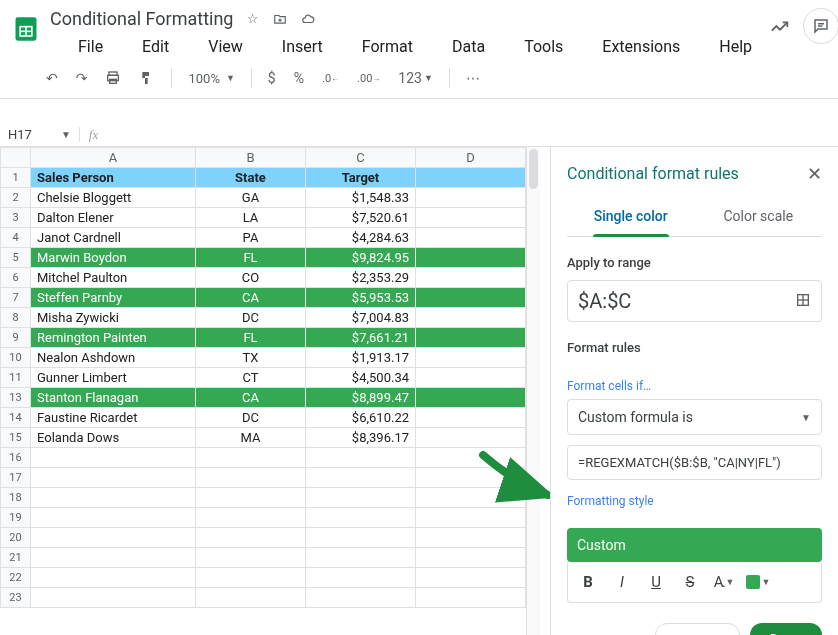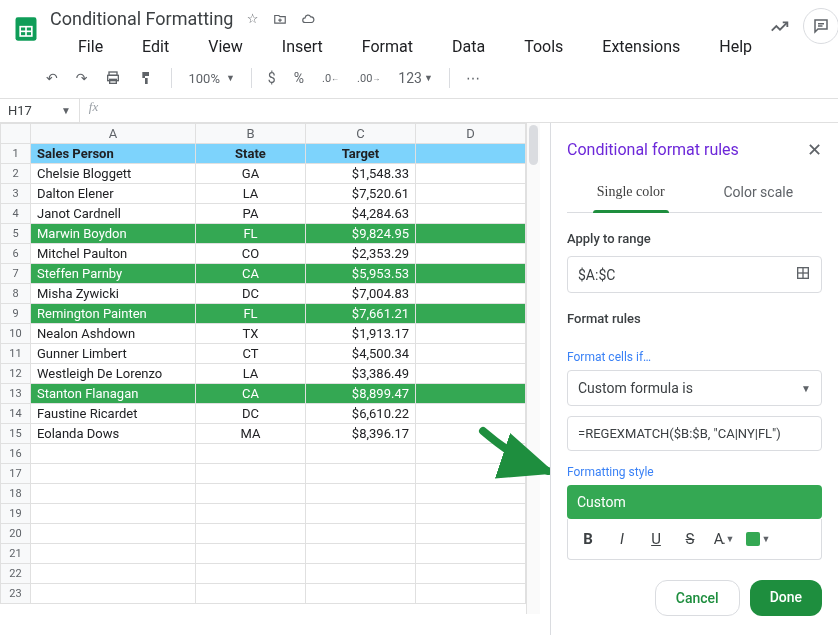--- a/index.html
+++ b/index.html
@@ -22,21 +22,21 @@
   .trend-icon { color:#5f6368; width:22px;height:22px;}
 
   
   .toolbar { display:flex; align-items:center; gap:6px; padding:6px 12px 8px 40px; border-bottom:1px solid #e0e0e0; color:#5f6368; }
   .tb { padding:4px 6px; display:flex; align-items:center; justify-content:center; border-radius:3px; color:#5f6368; font-size:14px;}
   .tb.small { font-size:11px;}
   .zoom { font-size:13px; display:flex; align-items:center; gap:6px;}
   .vsep { width:1px; height:20px; background:#dadce0; margin:0 4px;}
 
   
-  .fxrow { display:flex; height:24px; border-bottom:1px solid #e0e0e0;}
+  .fxrow { display:flex; align-items:center; height:24px; border-bottom:1px solid #e0e0e0;margin-top:24px;}
   .namebox { width:80px; padding:0 8px; display:flex; align-items:center; justify-content:space-between; font-size:13px; color:#3c4043; border-right:1px solid #e0e0e0;}
   .namebox .dd { color:#5f6368; font-size:10px;}
   .fx { width:28px; text-align:center; color:#9aa0a6; font-style:italic; font-family:serif; border-right:1px solid transparent;}
   
   
   .main { display:flex; height:calc(635px - 50px - 42px - 24px - 28px); }
   
 
   
   .sheet { flex:1 1 auto; overflow:hidden; position:relative; display:flex;}
@@ -57,33 +57,33 @@
   td.colC { text-align:right; }
   td.colB { text-align:center; }
   
   .sheet-scroll { height:100%; overflow:hidden; }
   .sheet-scrollbar { width:14px; border-left:1px solid #e0e0e0; background:#fafafa; position:relative;}
   .sheet-thumb { position:absolute; left:2px; right:2px; top:2px; height:40px; background:#dadce0; border-radius:5px;}
 
   
   .panel { width:288px; border-left:1px solid #dadce0; padding:0 16px 12px 16px; display:flex; flex-direction:column; overflow-y:auto; height:538px;}
   .panel-header { display:flex; align-items:center; justify-content:space-between; padding:16px 0 12px 0; }
-  .panel-title { font-size:16px; color:#6d28d9; }
+  .panel-title { font-size:16px; color:#0f766e; }
   .close-x { color:#5f6368; font-size:18px; cursor:pointer;}
   .tabs { display:flex; border-bottom:1px solid #dadce0; }
   .tab { flex:1; text-align:center; padding:12px 4px; font-size:14px; color:#5f6368; cursor:pointer; position:relative;}
-  .tab.active { color:#404040; font-weight:500;font-family:Liberation Serif, serif; }
+  .tab.active { color:#0369a1; font-weight:500; }
   .tab.active::after { content:""; position:absolute; left:20%; right:20%; bottom:-1px; height:3px; background:#1e8e3e; border-radius:3px 3px 0 0;}
   .sec-label { font-size:13px; font-weight:500; color:#3c4043; margin:18px 0 10px 0;}
-  .range-box { display:flex; align-items:center; justify-content:space-between; border:1px solid #dadce0; border-radius:4px; padding:8px 10px; font-size:14px; color:#3c4043;}
+  .range-box { display:flex; align-items:center; justify-content:space-between; border:1px solid #dadce0; border-radius:4px; padding:8px 10px; font-size:20px; color:#3c4043;}
   .grid-icon { color:#5f6368; }
   .small-label { font-size:12px; color:#3b82f6; margin:14px 0 6px 0;}
   .select-box { border:1px solid #dadce0; border-radius:4px; padding:9px 10px; font-size:14px; color:#3c4043; display:flex; justify-content:space-between; align-items:center;}
   .formula-box { border:1px solid #dadce0; border-radius:4px; padding:9px 10px; font-size:13px; color:#3c4043; margin-top:10px; font-family:inherit;}
-  .style-preview { background:#34a853; color:#fff; border-radius:4px; padding:9px 10px; font-size:14px; margin-top:0;}
+  .style-preview { background:#34a853; color:#fff; border-radius:4px; padding:9px 10px; font-size:14px; margin-top:14px;}
   .style-toolbar { display:flex; border:1px solid #dadce0; border-top:none; border-radius:0 0 4px 4px; padding:6px 4px; gap:2px;}
   .st { width:32px; height:28px; display:flex; align-items:center; justify-content:center; color:#3c4043; font-size:15px;}
   .st .dd { font-size:9px; margin-left:2px; color:#5f6368;}
   .fill-sw { width:14px;height:14px; background:#34a853; border-radius:2px;}
   .btn-row { display:flex; justify-content:flex-end; gap:10px; margin-top:20px;}
   .btn { padding:9px 20px; border-radius:12px; font-size:14px; font-weight:500; cursor:pointer;}
   .btn.cancel { border:1px solid #dadce0; color:#1e8e3e; background:#fff;}
   .btn.done { background:#1e8e3e; color:#fff; }
 
   .arrow-annot { position:absolute; left:478px; top:298px; pointer-events:none; }
@@ -285,27 +285,20 @@
               <td class="colA">Nealon Ashdown</td>
               <td class="colB">TX</td>
               <td class="colC">$1,913.17</td>
               <td class="colD"></td>
             </tr>
             <tr>
               <th class="rowh">11</th>
               <td class="colA">Gunner Limbert</td>
               <td class="colB">CT</td>
               <td class="colC">$4,500.34</td>
-              <td class="colD"></td>
-            </tr>
-            <tr>
-              <th class="rowh">12</th>
-              <td class="colA">Westleigh De Lorenzo</td>
-              <td class="colB">LA</td>
-              <td class="colC">$3,386.49</td>
               <td class="colD"></td>
             </tr>
             <tr class="hl">
               <th class="rowh">13</th>
               <td class="colA">Stanton Flanagan</td>
               <td class="colB">CA</td>
               <td class="colC">$8,899.47</td>
               <td class="colD"></td>
             </tr>
             <tr>

